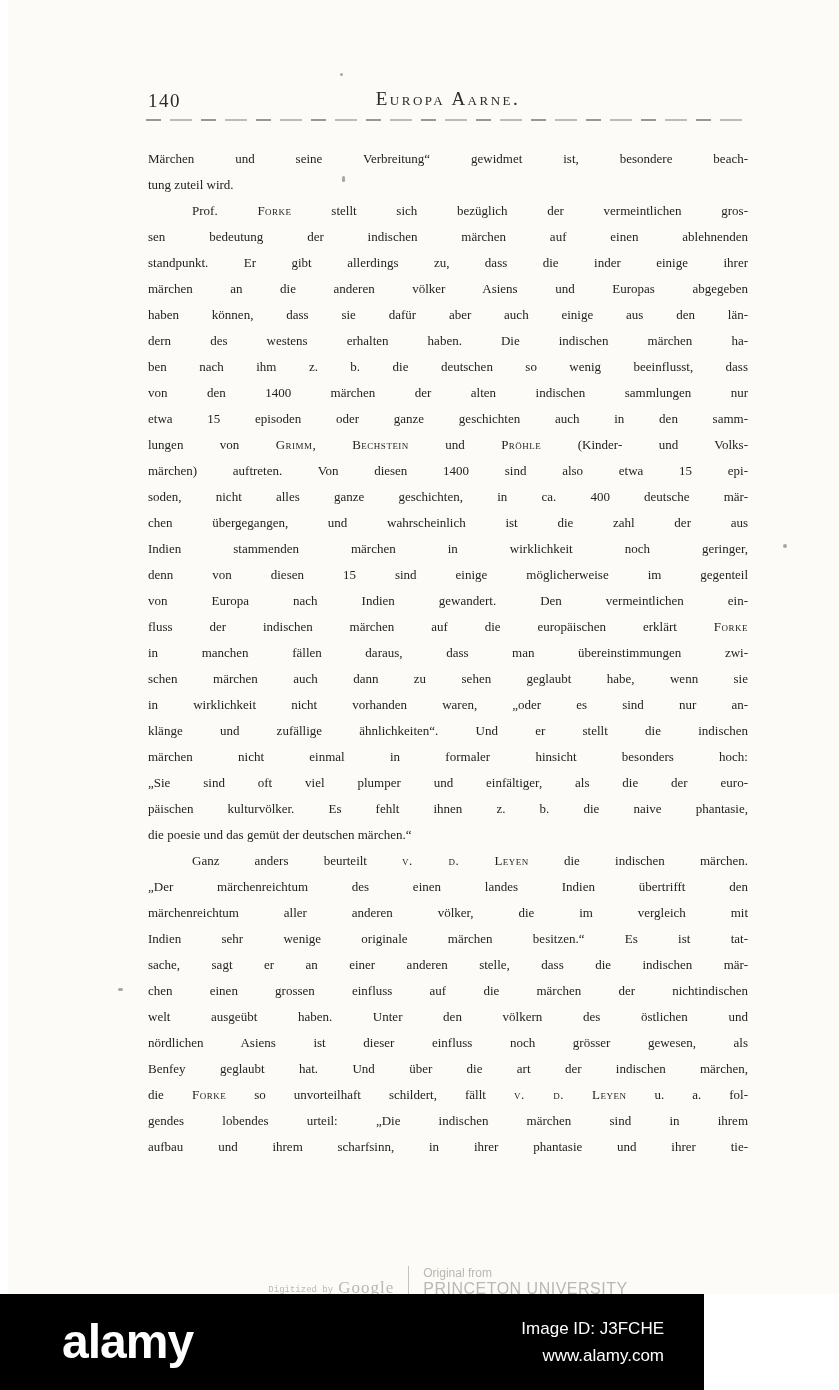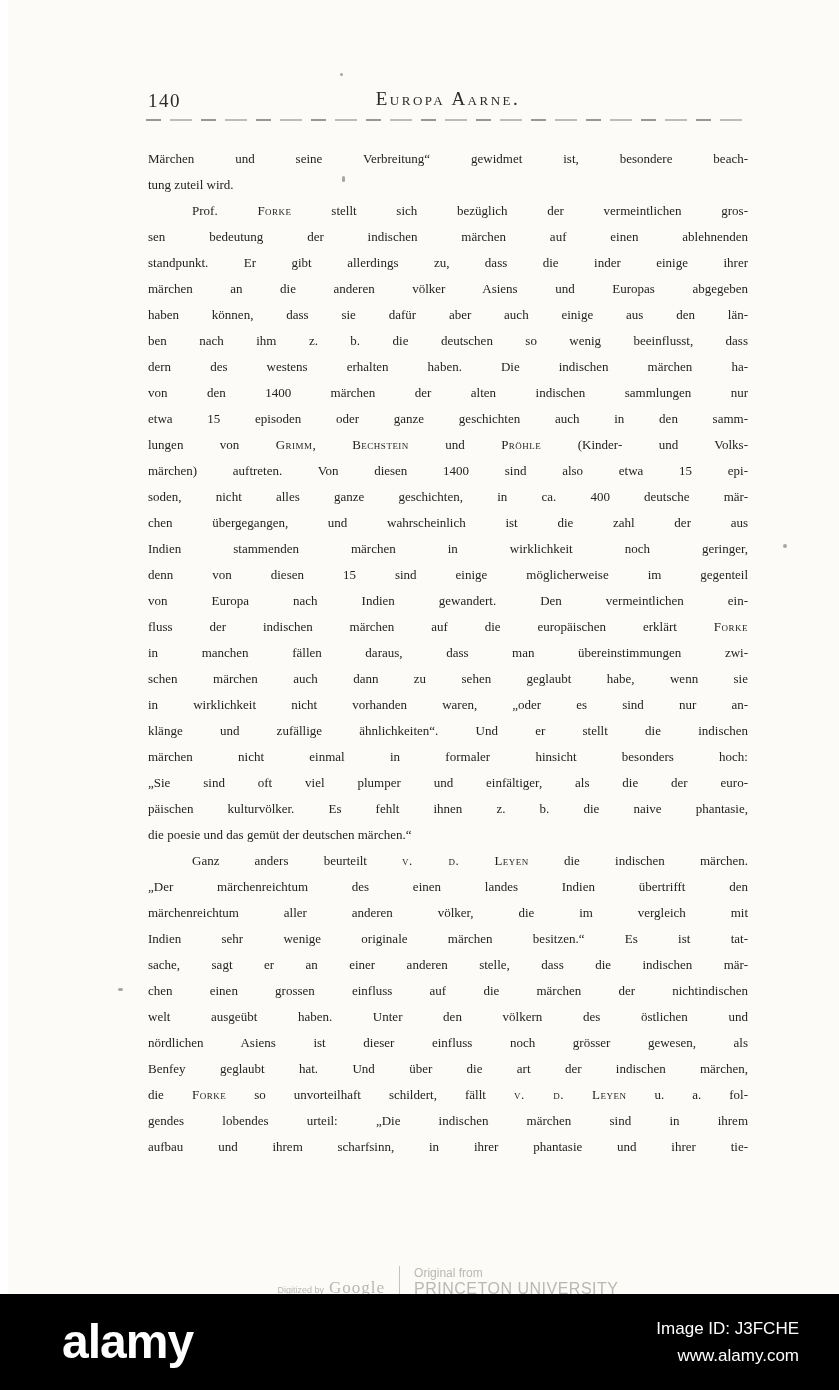--- a/index.html
+++ b/index.html
@@ -50,32 +50,32 @@
   .artifact-3 { left: 775px; top: 544px; width: 4px; height: 4px; }
   .artifact-4 { left: 110px; top: 988px; width: 5px; height: 3px; border-radius: 2px; }
   .google-mark {
     position: absolute; top: 1266px; left: 140px; width: 600px;
     display: flex; justify-content: center; align-items: stretch;
     color: #b9b8b1;
   }
   .gm-left {
     display: flex; align-items: flex-end; gap: 5px; padding-right: 14px;
   }
-  .gm-digitized { font-size: 9px; font-family: Liberation Sans, sans-serif; padding-bottom: 3px; }
+  .gm-digitized { font-size: 9px; font-family: Liberation Mono, monospace; padding-bottom: 3px; }
   .gm-google { font-size: 17px; font-family: "Liberation Serif", serif; letter-spacing: 1px; }
   .gm-divider { width: 1px; background: #c4c3bc; }
   .gm-right {
     padding-left: 14px; display: flex; flex-direction: column; justify-content: center;
     font-family: "Liberation Sans", sans-serif;
   }
   .gm-original { font-size: 12px; }
   .gm-institution { font-size: 16px; letter-spacing: 0.5px; }
   .alamy-bar {
     position: absolute; top: 1294px; left: 0;
-    width: 839px; height: 96px;
+    width: 704px; height: 96px;
     color: #ffffff;
     font-family: "Liberation Sans", sans-serif;
     display: flex; align-items: center; justify-content: space-between;
     box-sizing: border-box; padding: 0 40px 0 62px;
   }
   .alamy-logo {
     font-size: 48px; font-weight: bold; letter-spacing: -1px; line-height: 1;
   }
   .alamy-meta { text-align: right; font-size: 17px; line-height: 27px; }
 </style>
@@ -92,22 +92,22 @@
   <div class="header-rule"></div>
 
   <div class="page-body">
       <div class="line">Märchen und seine Verbreitung“ gewidmet ist, besondere beach-</div>
       <div class="line para-end">tung zuteil wird.</div>
       <div class="line indent">Prof. <span class="sc">Forke</span> stellt sich bezüglich der vermeintlichen gros-</div>
       <div class="line">sen bedeutung der indischen märchen auf einen ablehnenden</div>
       <div class="line">standpunkt. Er gibt allerdings zu, dass die inder einige ihrer</div>
       <div class="line">märchen an die anderen völker Asiens und Europas abgegeben</div>
       <div class="line">haben können, dass sie dafür aber auch einige aus den län-</div>
+      <div class="line">dern des westens erhalten haben. Die indischen märchen ha-</div>
       <div class="line">ben nach ihm z. b. die deutschen so wenig beeinflusst, dass</div>
-      <div class="line">dern des westens erhalten haben. Die indischen märchen ha-</div>
       <div class="line">von den 1400 märchen der alten indischen sammlungen nur</div>
       <div class="line">etwa 15 episoden oder ganze geschichten auch in den samm-</div>
       <div class="line">lungen von <span class="sc">Grimm</span>, <span class="sc">Bechstein</span> und <span class="sc">Pröhle</span> (Kinder- und Volks-</div>
       <div class="line">märchen) auftreten. Von diesen 1400 sind also etwa 15 epi-</div>
       <div class="line">soden, nicht alles ganze geschichten, in ca. 400 deutsche mär-</div>
       <div class="line">chen übergegangen, und wahrscheinlich ist die zahl der aus</div>
       <div class="line">Indien stammenden märchen in wirklichkeit noch geringer,</div>
       <div class="line">denn von diesen 15 sind einige möglicherweise im gegenteil</div>
       <div class="line">von Europa nach Indien gewandert. Den vermeintlichen ein-</div>
       <div class="line">fluss der indischen märchen auf die europäischen erklärt <span class="sc">Forke</span></div>

